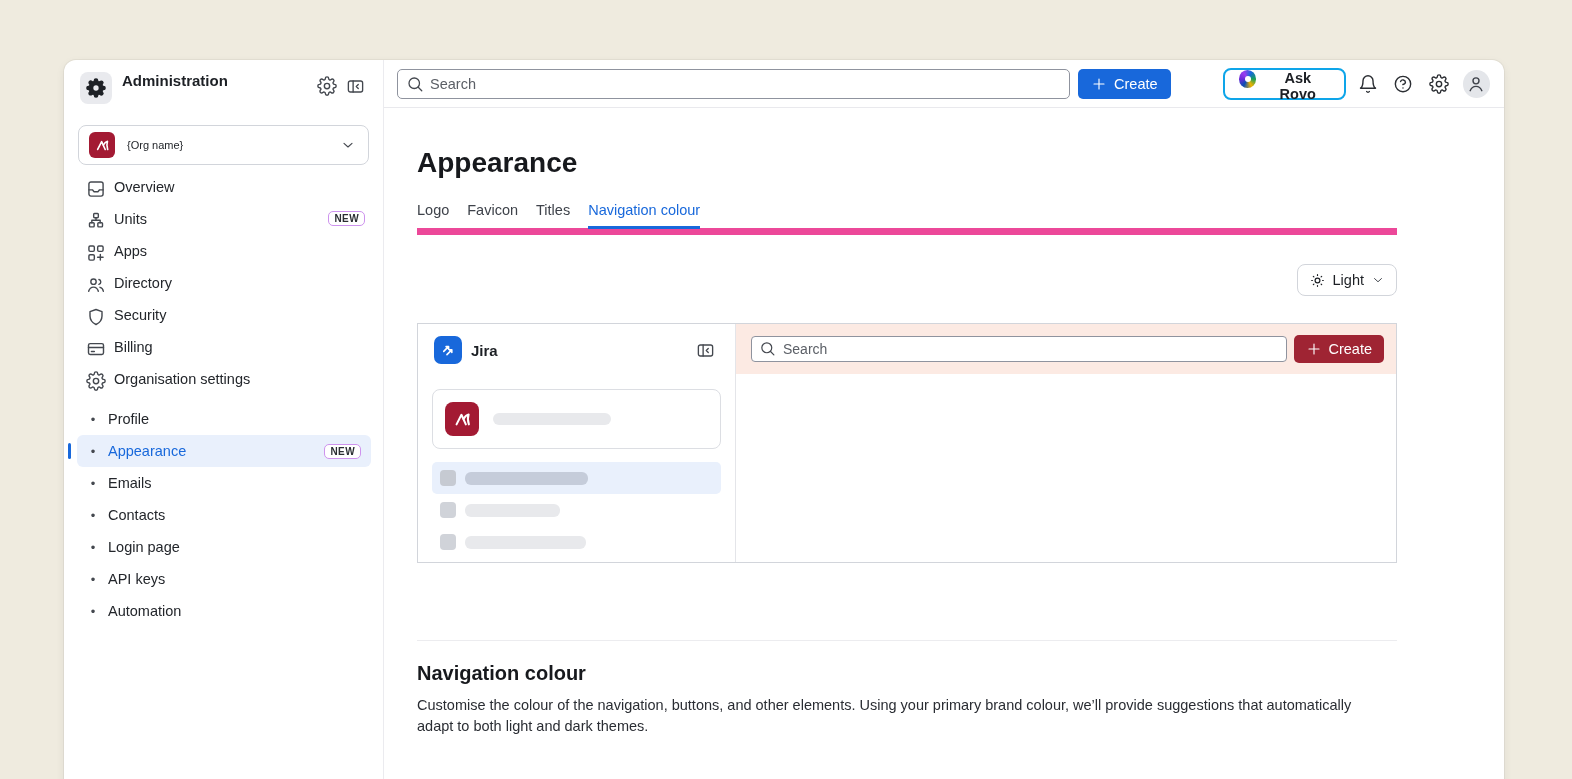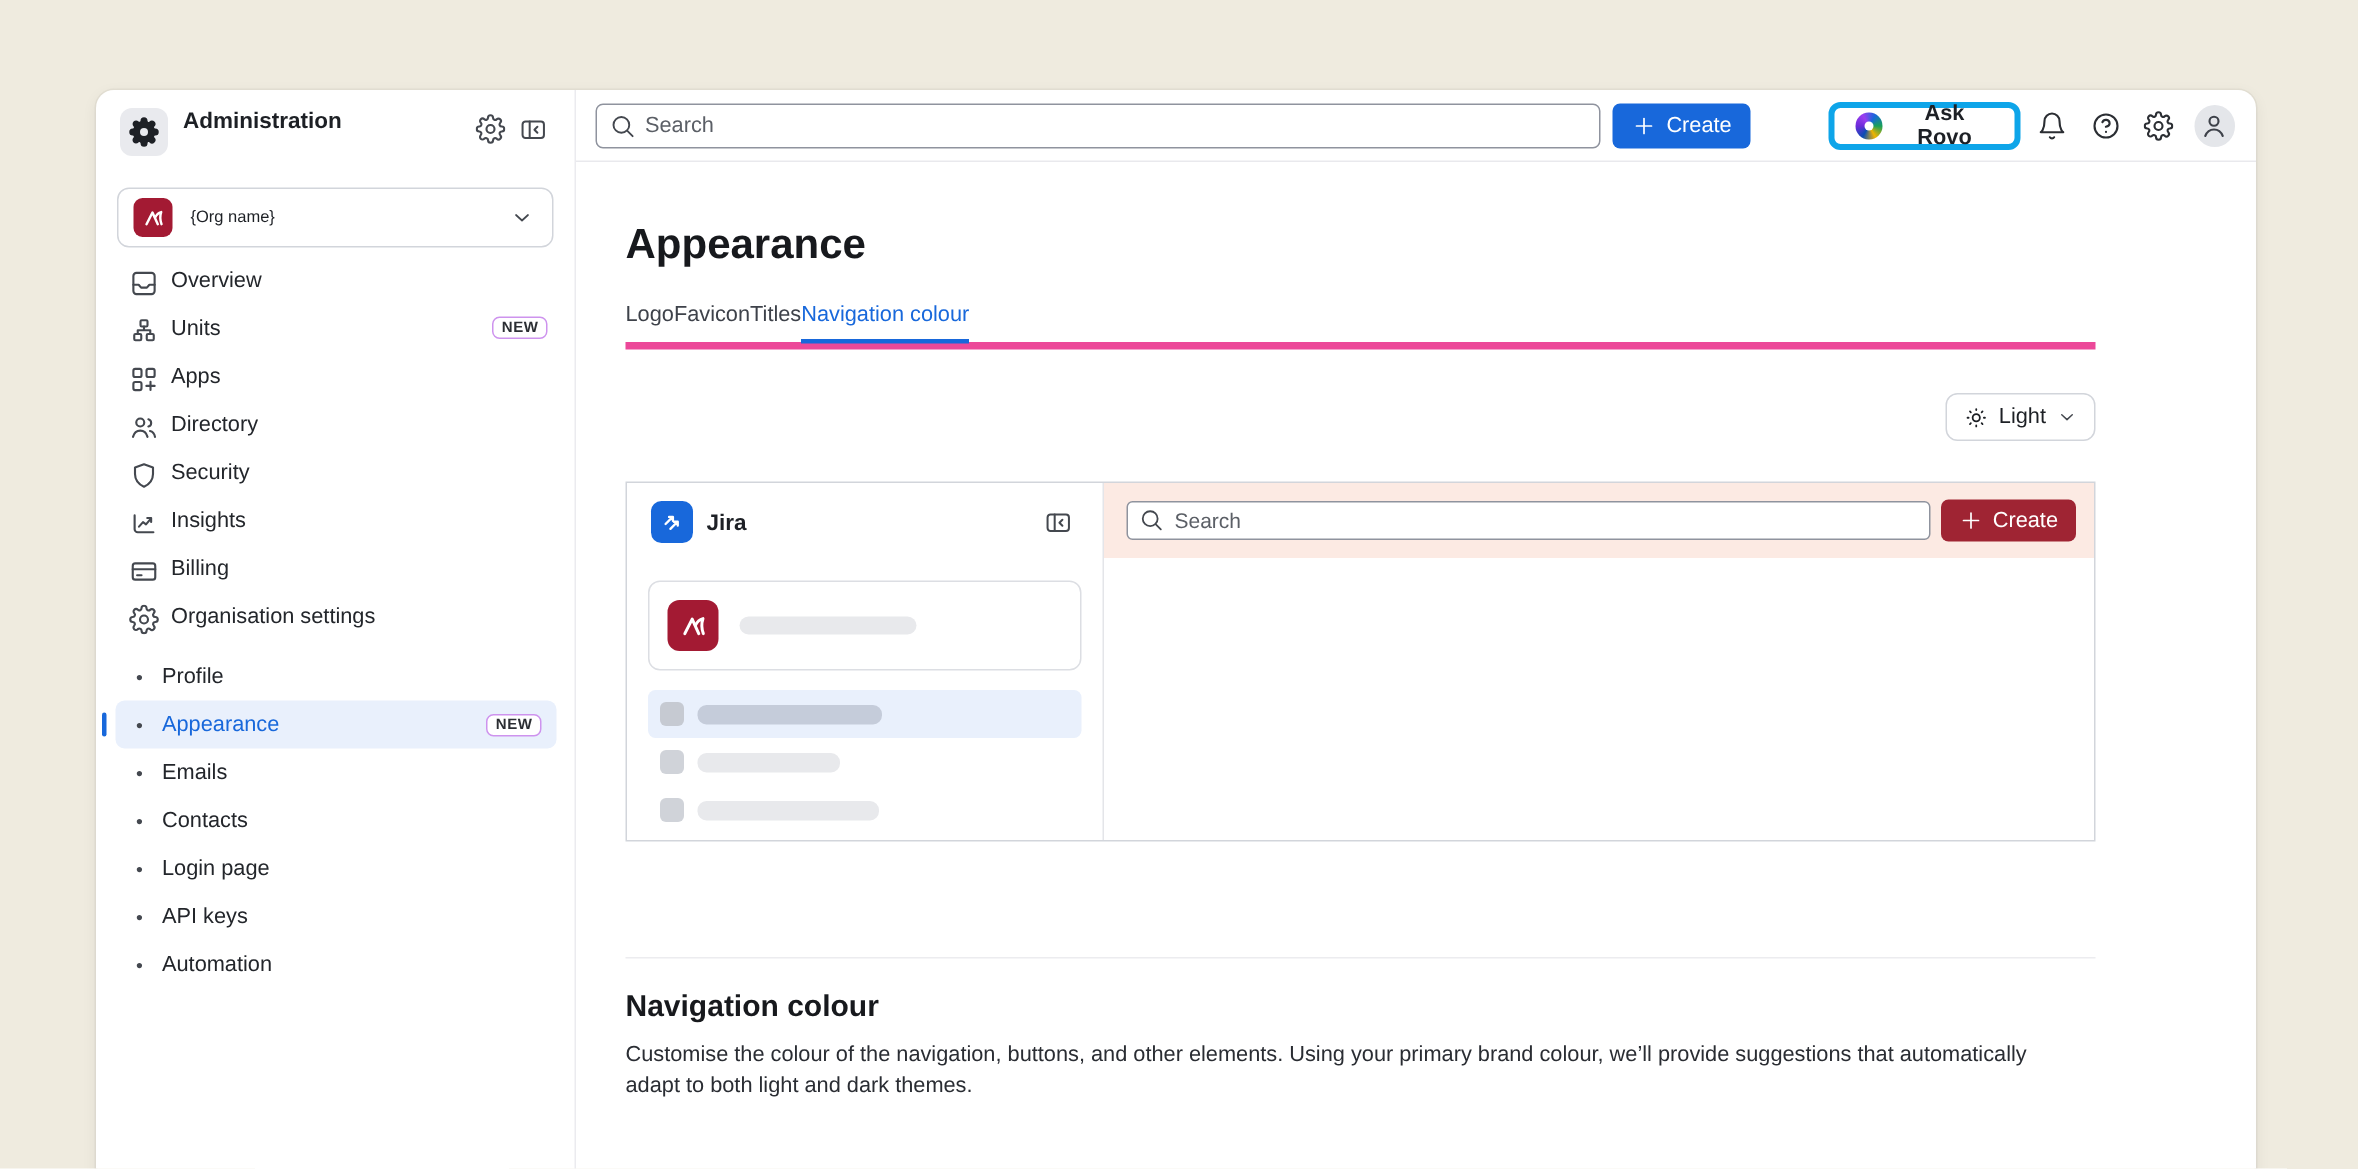--- a/index.html
+++ b/index.html
@@ -52,38 +52,38 @@
             align-items:center; padding:0 14px 0 13px; }
   .search-wrap { position:relative; width:689px; height:30px; }
   .search-wrap input { width:100%; height:100%; border:1px solid #8F939E; border-radius:5px;
             padding:0 10px 0 32px; font-size:14.5px; font-family:inherit; color:#1D2025;
             outline:none; background:#fff; }
   .search-wrap input::placeholder { color:#5B5F66; }
   .search-ic { position:absolute; left:9px; top:6px; color:#44484F; pointer-events:none; display:flex; }
   .create-btn { margin-left:8px; height:30px; padding:0 13px; background:#1868DB; color:#fff;
             border:none; border-radius:5px; font-size:14.5px; font-weight:500; font-family:inherit;
             display:flex; align-items:center; gap:7px; cursor:pointer; }
-  .rovo-btn { margin-left:52px; height:32px; border:4px solid #0ea5e9; border-radius:8px;
-            background:#fff; display:flex; align-items:center; gap:9px; padding:0 14px;
+  .rovo-btn { margin-left:52px; height:32px; border:2px solid #0ea5e9; border-radius:8px;
+            background:#fff; display:flex; align-items:flex-start; gap:9px; padding:0 14px;
             font-size:14.5px; font-weight:600; color:#1D2025; font-family:inherit; cursor:pointer; }
   .rovo-logo { width:18px; height:18px; border-radius:50%;
             background:conic-gradient(from 210deg, #0a4db3, #6c2bd9, #9b3df0, #1868DB, #18a058, #f0b400, #0a4db3);
             position:relative; }
   .rovo-logo::after { content:''; position:absolute; left:6px; top:6px; width:6px; height:6px;
             border-radius:50%; background:#fff; }
   .tb-icon-btn { width:24px; height:24px; margin-left:12px; color:#2B2E33; display:flex;
             align-items:center; justify-content:center; cursor:pointer; }
   .tb-icon-btn.first { margin-left:10px; }
   .avatar { width:28px; height:28px; border-radius:50%; background:#E4E6EA; color:#3E424A;
             display:flex; align-items:center; justify-content:center; margin-left:12px; cursor:pointer; }
   
   .content { padding-left:33px; }
   .content-inner { width:980px; }
   .page-title { margin-top:39px; font-size:28px; font-weight:700; color:#17191D; }
-  .tabs { display:flex; margin-top:23px; border-bottom:5px solid #ec4899; }
+  .tabs { display:flex; gap:18px; margin-top:23px; border-bottom:7px solid #ec4899; }
   .tab { padding-bottom:10px; font-size:14.5px; font-weight:500; color:#3E424A; cursor:pointer; }
   .tab.active { color:#1868DB; padding-bottom:7px; border-bottom:3px solid #1868DB; margin-bottom:-1px; }
   .preview-head { display:flex; align-items:flex-start; margin-top:29px; }
   .section-h2 { font-size:20px; font-weight:700; color:#17191D; }
   .desc { margin-top:9px; font-size:14.5px; color:#2A2D33; }
   .light-btn { margin-left:auto; height:32px; border:1px solid #D2D5DB; border-radius:8px;
             background:#fff; display:flex; align-items:center; gap:7px; padding:0 11px;
             font-size:14.5px; color:#1D2025; font-family:inherit; cursor:pointer; }
   
   .preview-frame { margin-top:27px; height:240px; border:1px solid #D2D5DB; display:flex; background:#fff; }
@@ -237,32 +237,20 @@
                   <path d="M12 3l7.2 2.6v5.1c0 4.6-3 8.2-7.2 10.3C7.8 18.9 4.8 15.3 4.8 10.7V5.6z"></path>
                 </svg>
               </span>
             </span>
             <span>Security</span>
           </div>
           <div class="nav-item">
             <span class="nav-icon">
               <span>
                 <svg width="20" height="20" viewBox="0 0 24 24" fill="none" stroke="currentColor" stroke-width="1.7" stroke-linecap="round" stroke-linejoin="round">
-                  <path d="M4.5 5.5v11a2.5 2.5 0 0 0 2.5 2.5h12.5"></path>
-                  <path d="M8 14.5l3.2-3.6 2.4 1.8 3.9-4.6"></path>
-                  <path d="M14.6 7.6h3.1v3.1"></path>
-                </svg>
-              </span>
-            </span>
-            <span>Insights</span>
-          </div>
-          <div class="nav-item">
-            <span class="nav-icon">
-              <span>
-                <svg width="20" height="20" viewBox="0 0 24 24" fill="none" stroke="currentColor" stroke-width="1.7" stroke-linecap="round" stroke-linejoin="round">
                   <rect x="3" y="5.5" width="18" height="13" rx="2"></rect>
                   <line x1="3" y1="10.2" x2="21" y2="10.2"></line>
                   <line x1="6.5" y1="15" x2="10" y2="15"></line>
                 </svg>
               </span>
             </span>
             <span>Billing</span>
           </div>
           <div class="nav-item">
             <span class="nav-icon">

